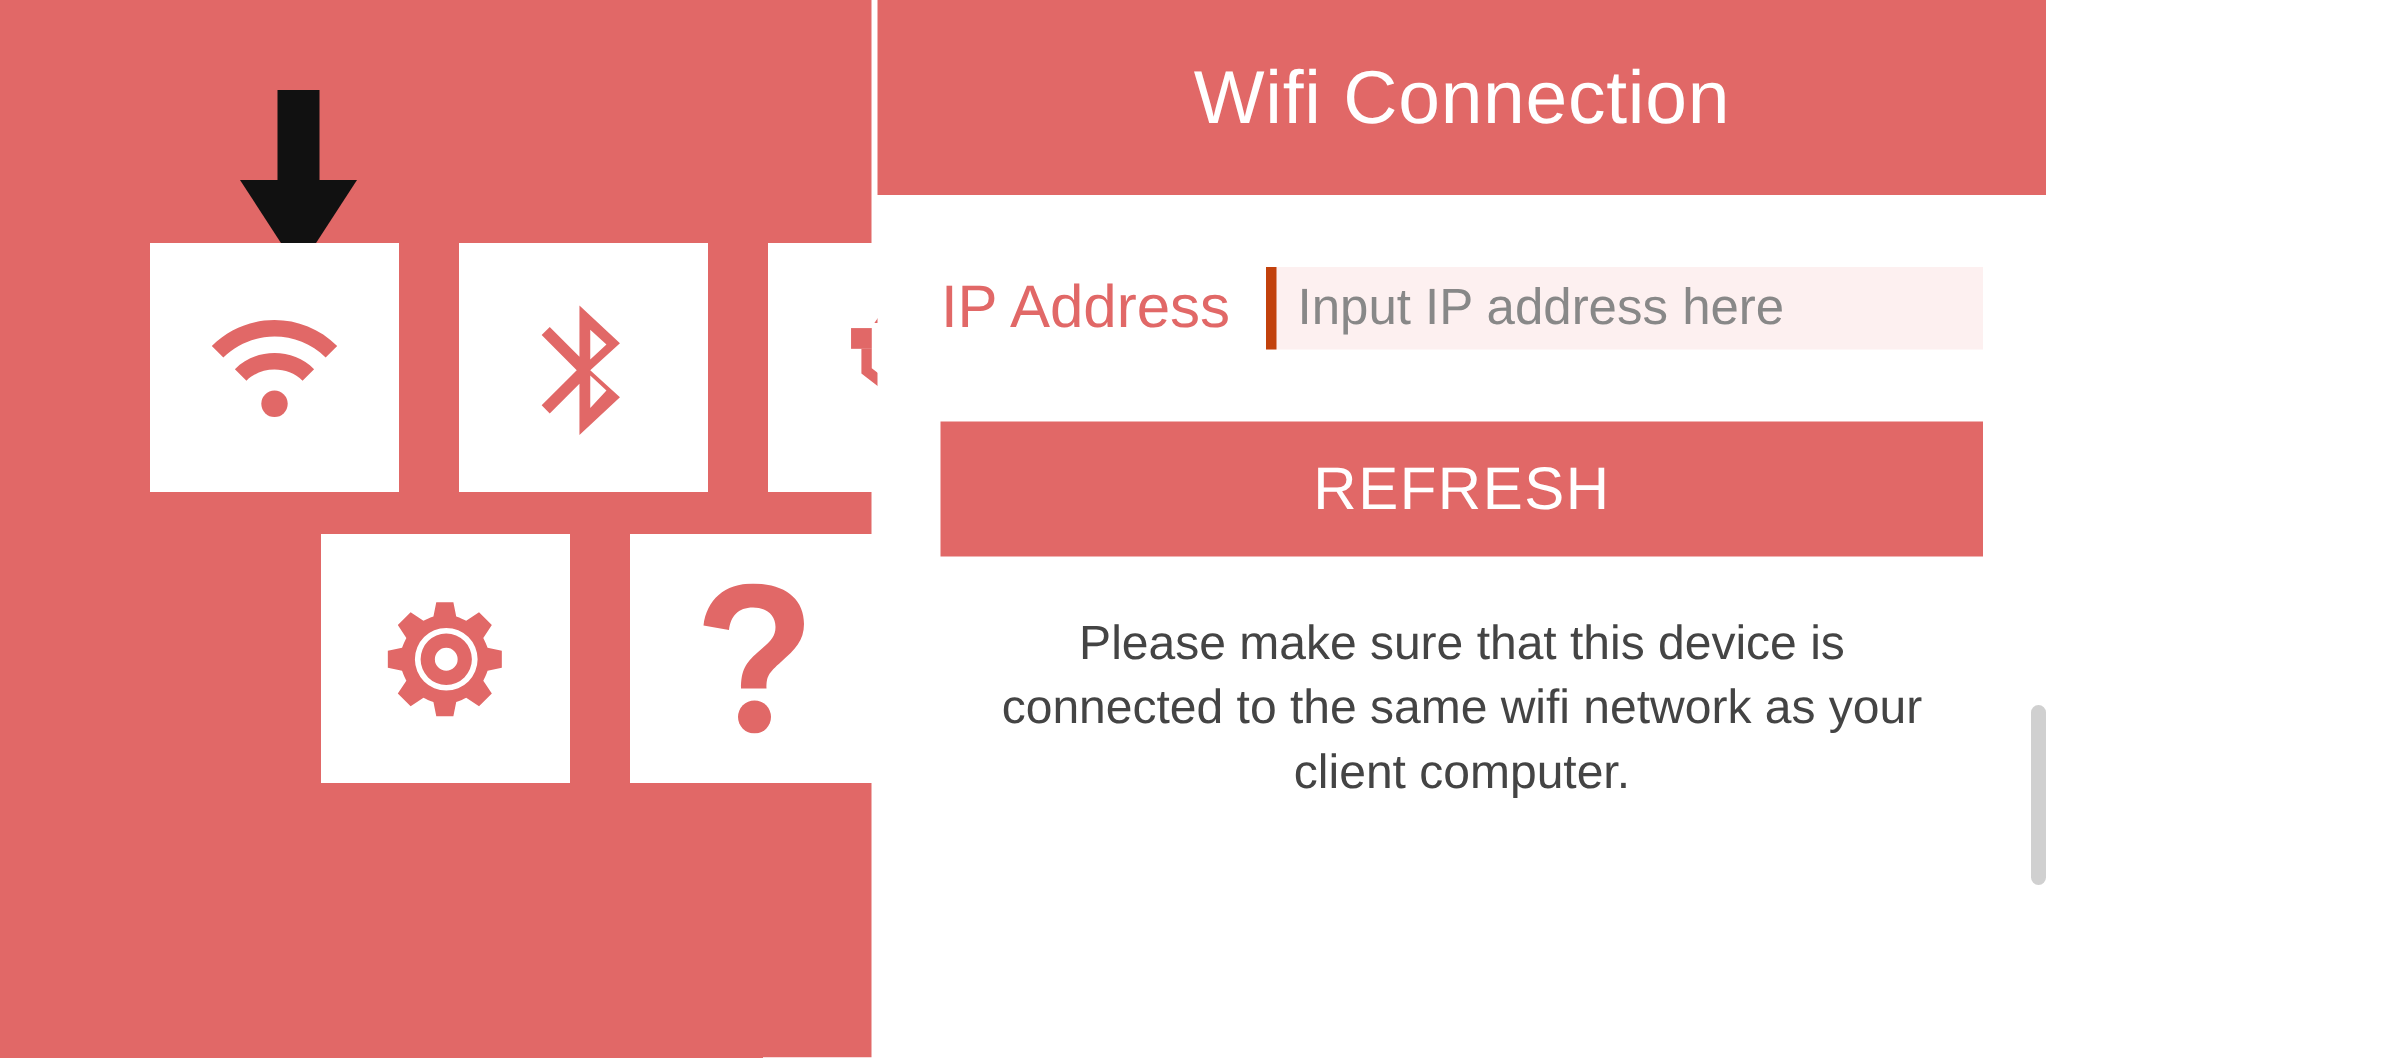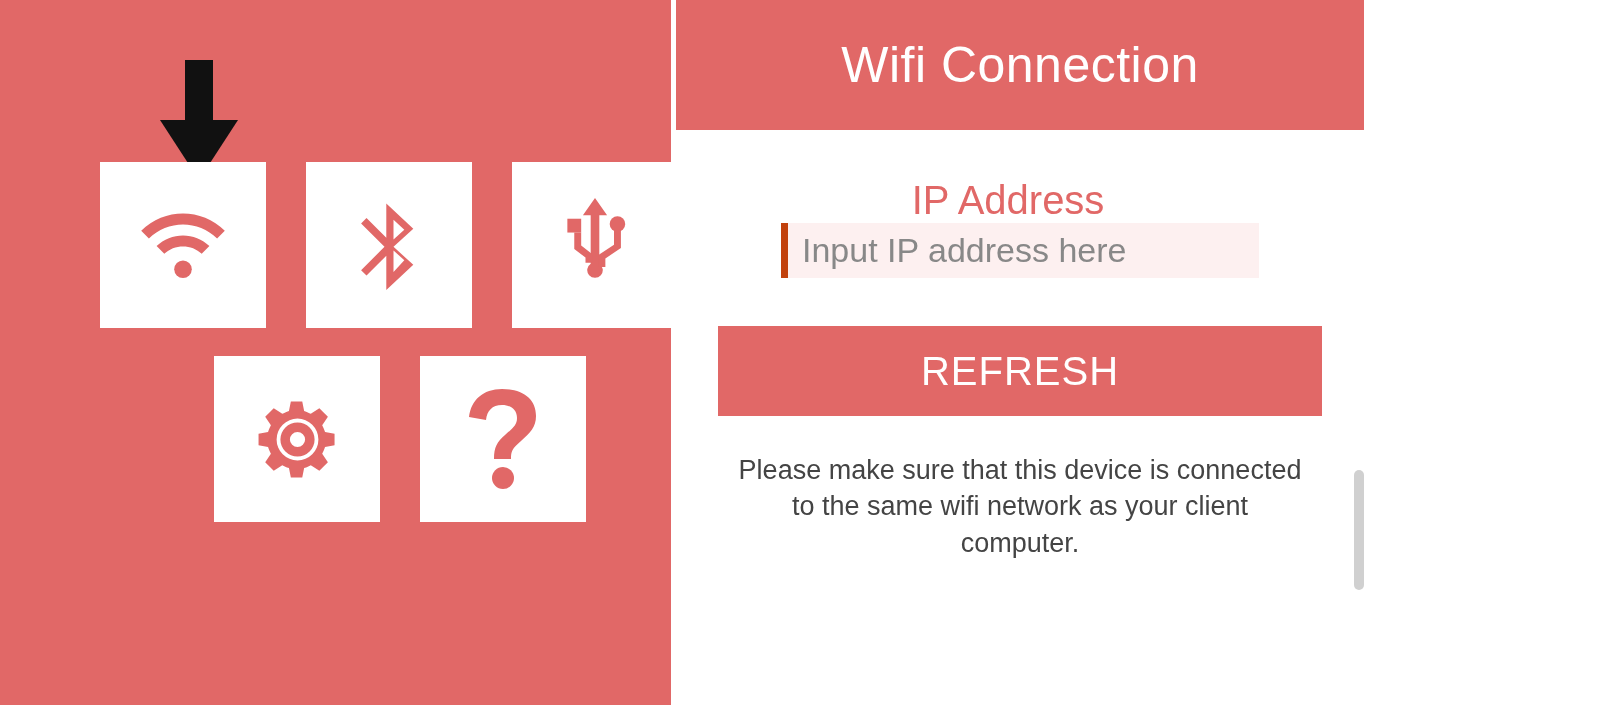--- a/index.html
+++ b/index.html
@@ -94,21 +94,20 @@
     align-items: center;
     justify-content: center;
     cursor: pointer;
   }
 
   .ip-row {
     margin-top: 48px;
     display: flex;
     align-items: center;
     padding: 0 42px;
-    flex-direction: column;
   }
   .ip-label {
     color: #e16867;
     font-size: 40px;
     font-weight: 400;
     margin-right: 24px;
     white-space: nowrap;
   }
   .ip-input {
     flex: 1;
@@ -142,21 +141,21 @@
     cursor: pointer;
     display: flex;
     align-items: center;
     justify-content: center;
   }
 
   .footnote {
     margin-top: 36px;
     text-align: center;
     color: #444;
-    font-size: 27px;
+    font-size: 32px;
     line-height: 1.35;
     padding: 0 60px;
   }
 
   .scrollhint {
     position: absolute;
     right: 0;
     top: 470px;
     width: 10px;
     height: 120px;

